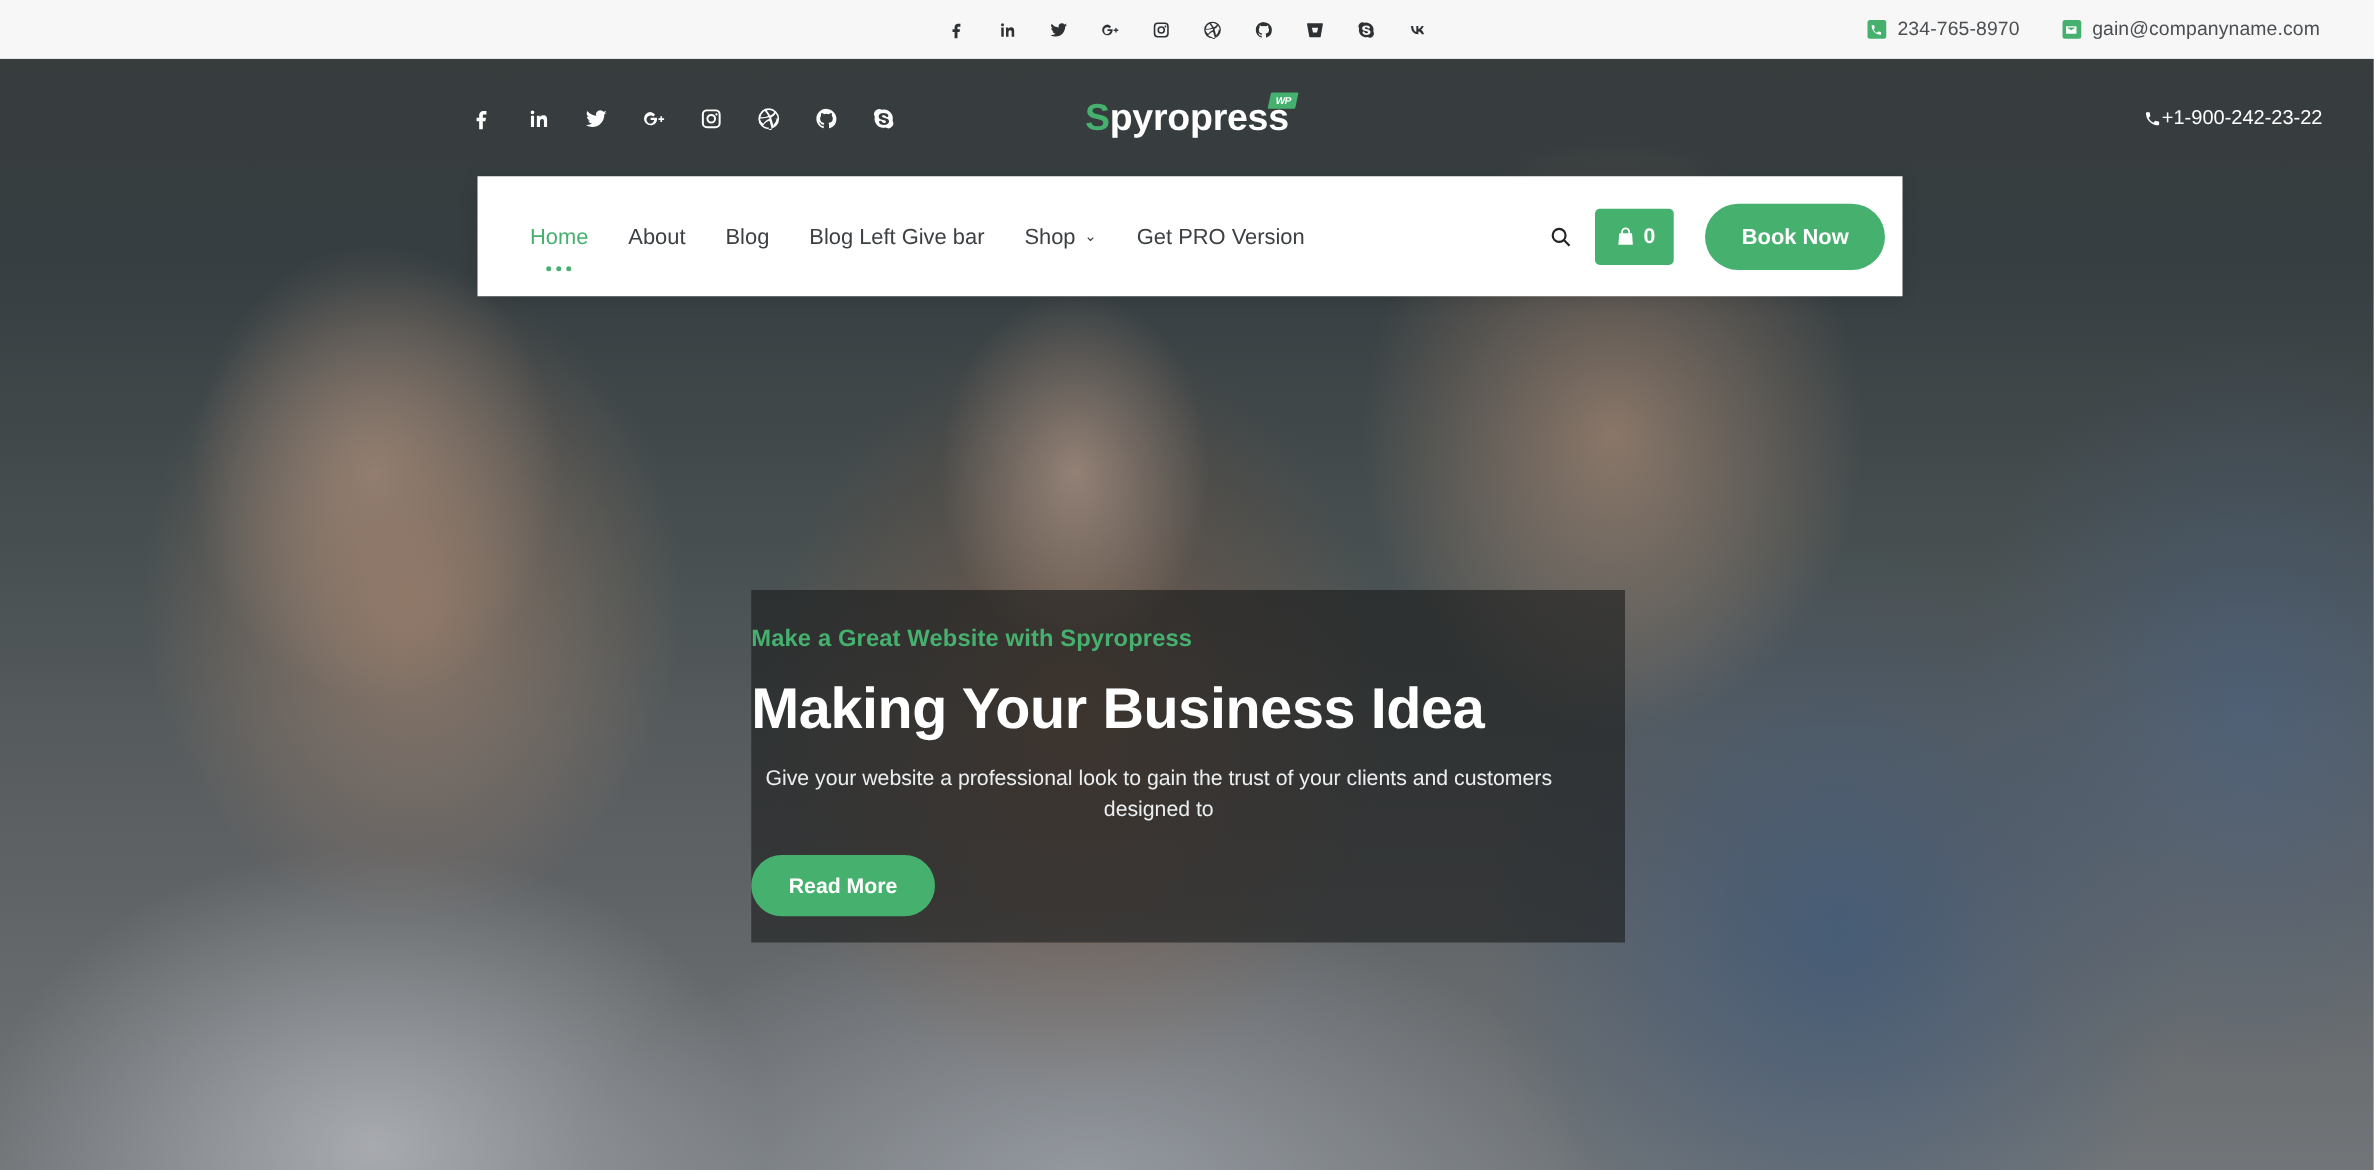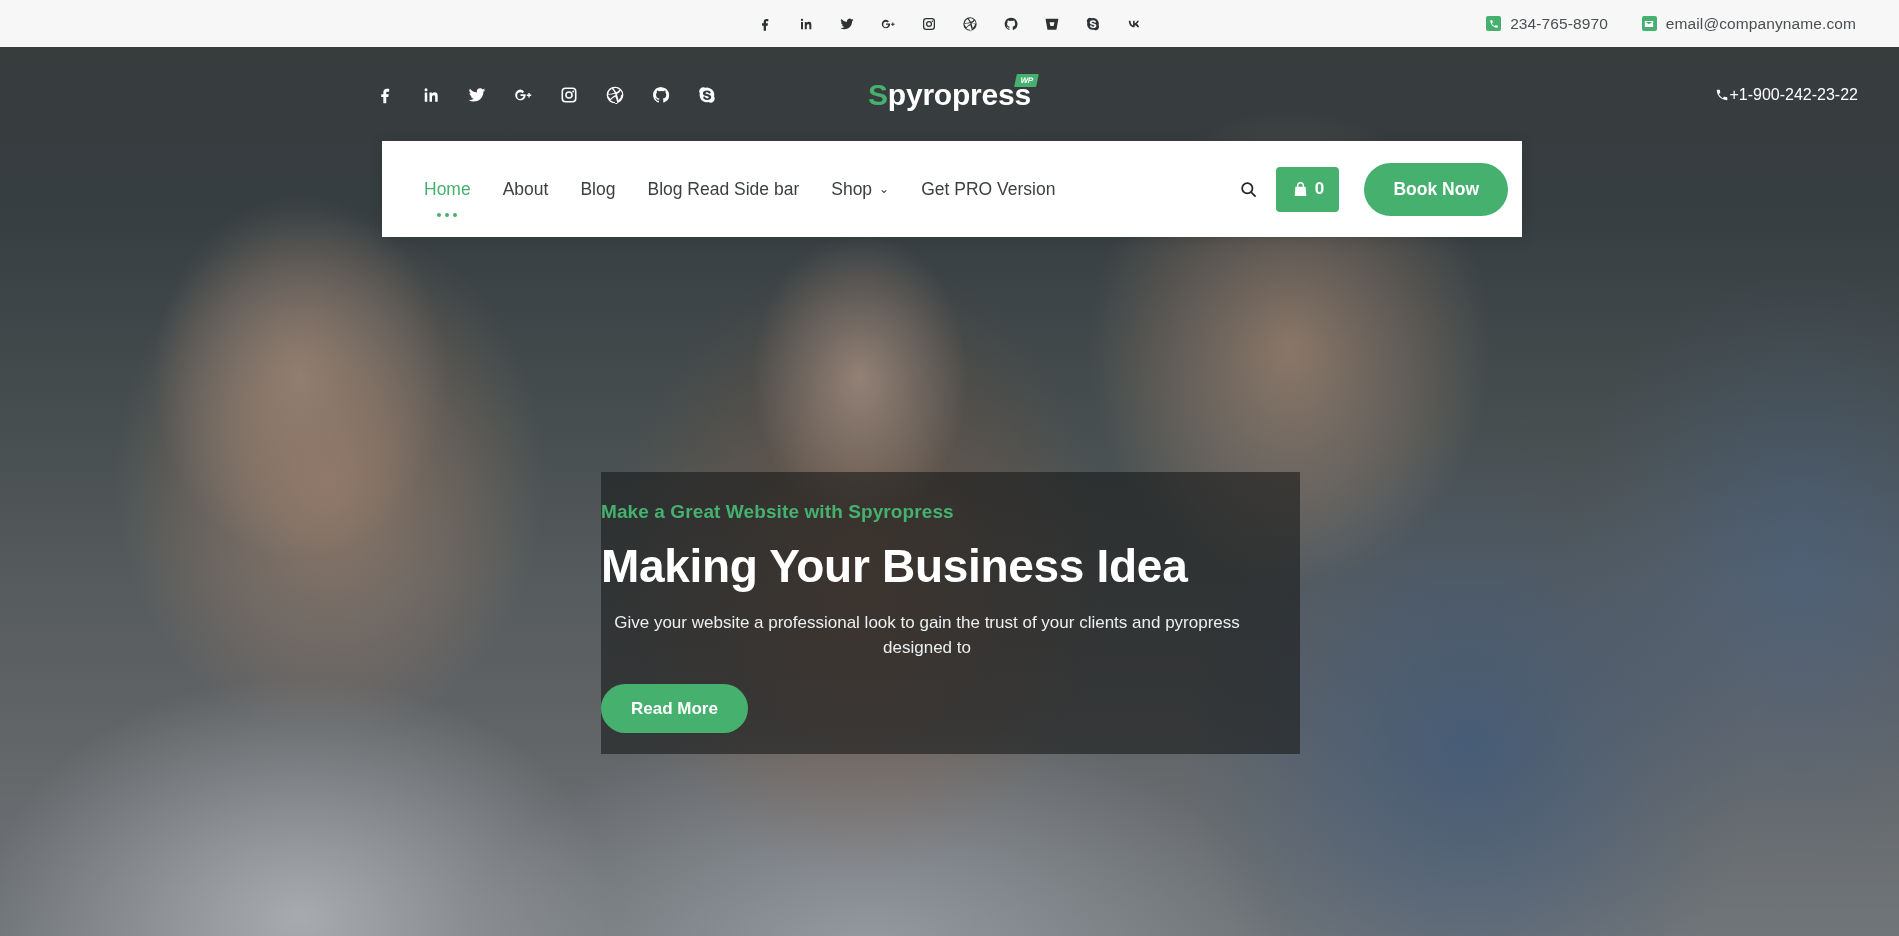--- a/index.html
+++ b/index.html
@@ -246,21 +246,21 @@
           </svg>
         </span>
       <span>234-765-8970</span>
     </div>
     <div class="tb-contact-item">
       <span class="badge-ico">
           <svg viewBox="0 0 24 24">
             <path d="M2 5h20v14H2V5zm2 2l8 5.5L20 7H4z"></path>
           </svg>
         </span>
-      <span>email@companyname.com</span>
+      <span>gain@companyname.com</span>
     </div>
   </div>
 </div>
 
 <div id="hero">
   <div id="hero-photo"></div>
   <div id="hero-overlay-dark"></div>
 
   <div id="hero-header">
     <div id="header-social">
@@ -331,21 +331,21 @@
             <i></i>
           </span>
       </div>
       <div class="nav-item">
         <span>About</span>
       </div>
       <div class="nav-item">
         <span>Blog</span>
       </div>
       <div class="nav-item">
-        <span>Blog Read Side bar</span>
+        <span>Blog Left Give bar</span>
       </div>
       <div class="nav-item">
         <span>Shop</span>
         <span class="caret">⌄</span>
       </div>
       <div class="nav-item">
         <span>Get PRO Version</span>
       </div>
     </div>
 
@@ -362,16 +362,16 @@
           </svg>
         <span id="cart-count">0</span>
       </div>
       <div id="book-btn">Book Now</div>
     </div>
   </div>
 
   <div id="hero-box">
     <div id="hero-sub">Make a Great Website with Spyropress</div>
     <div id="hero-title">Making Your Business Idea</div>
-    <div id="hero-desc">Give your website a professional look to gain the trust of your clients and pyropress designed to</div>
+    <div id="hero-desc">Give your website a professional look to gain the trust of your clients and customers designed to</div>
     <div id="read-more">Read More</div>
   </div>
 </div>
 
 </body></html>

